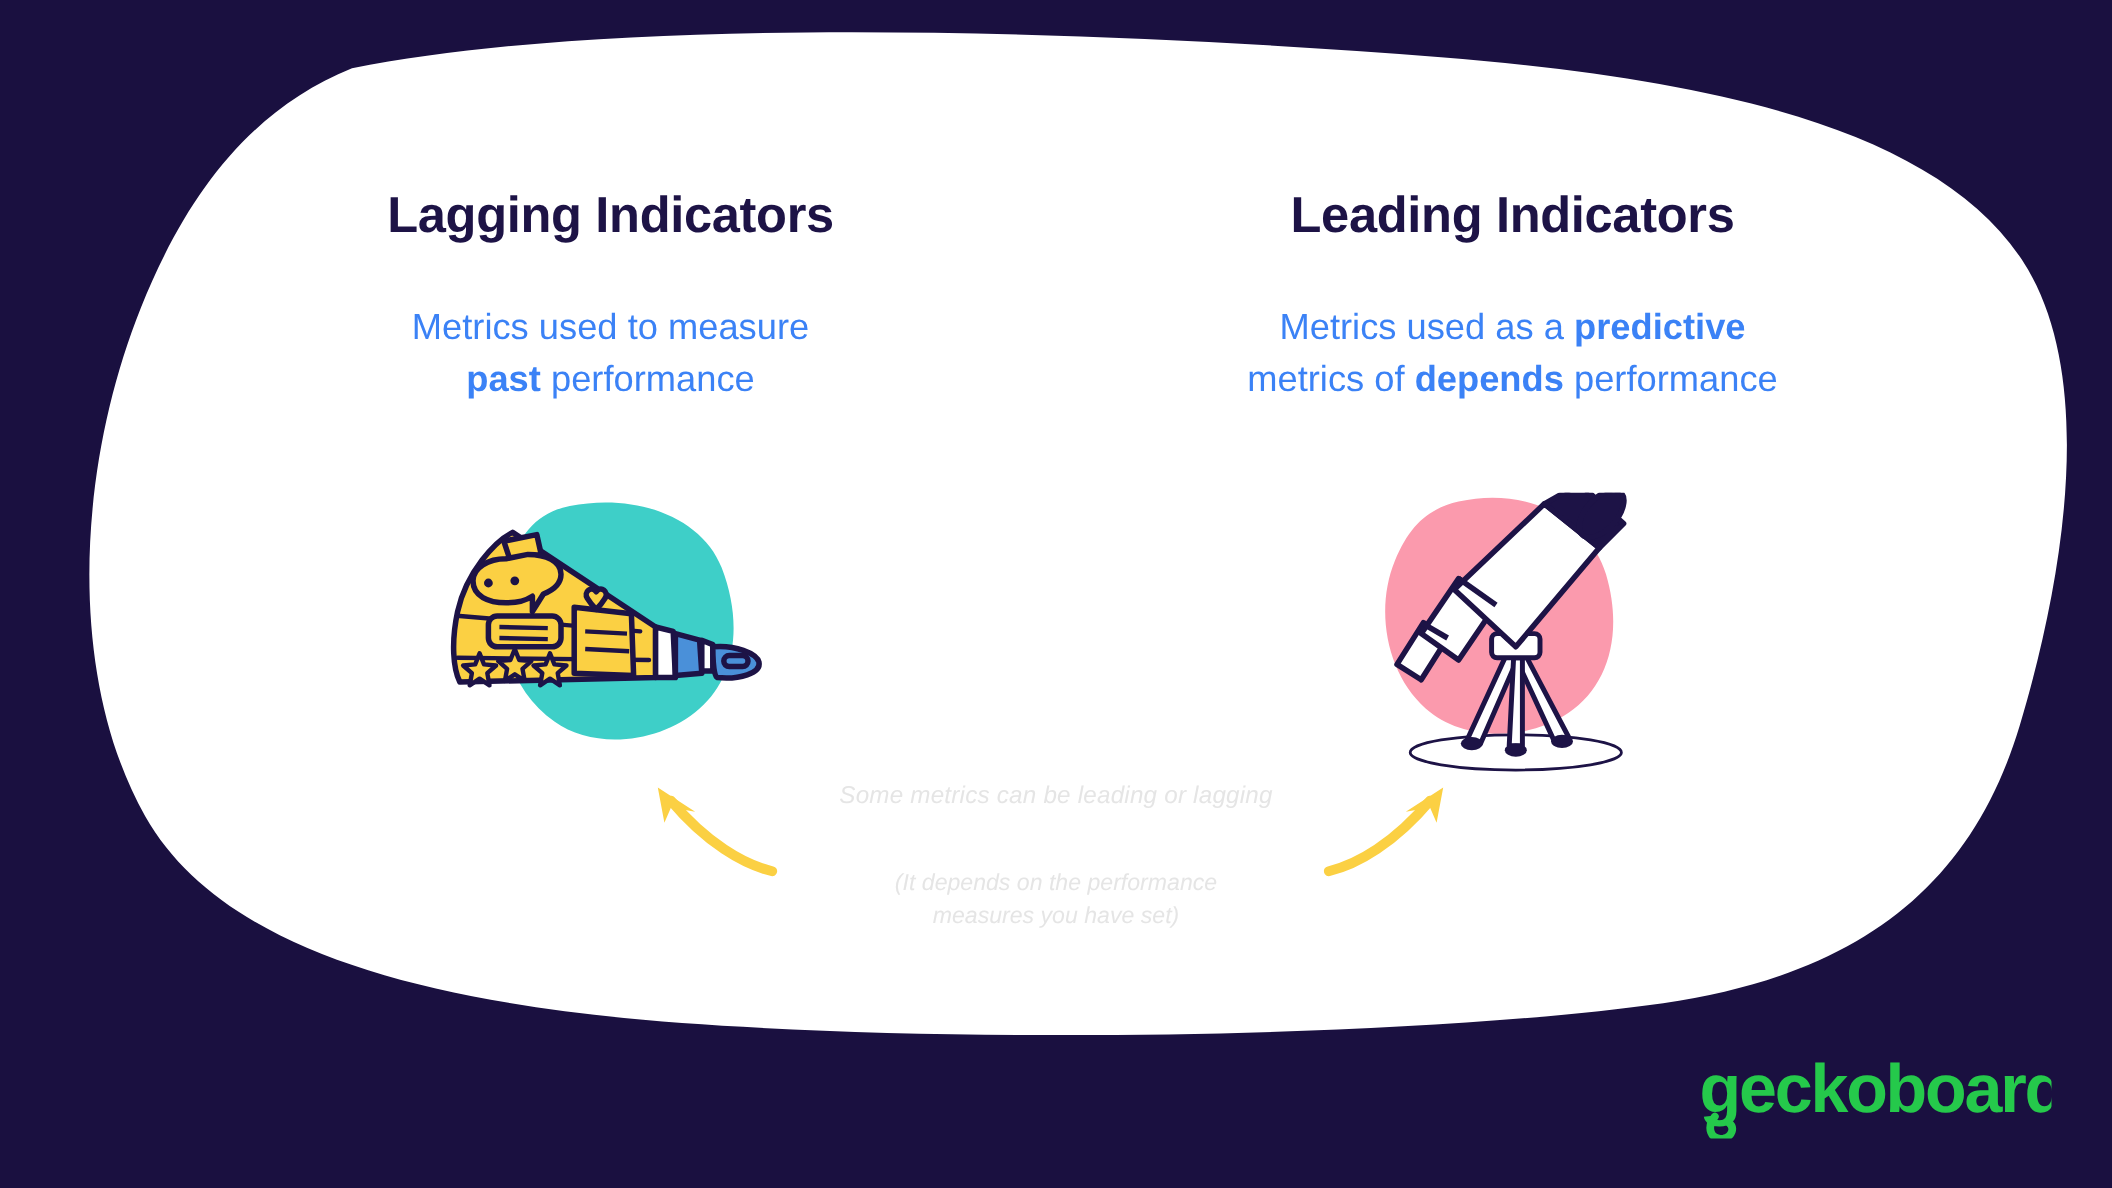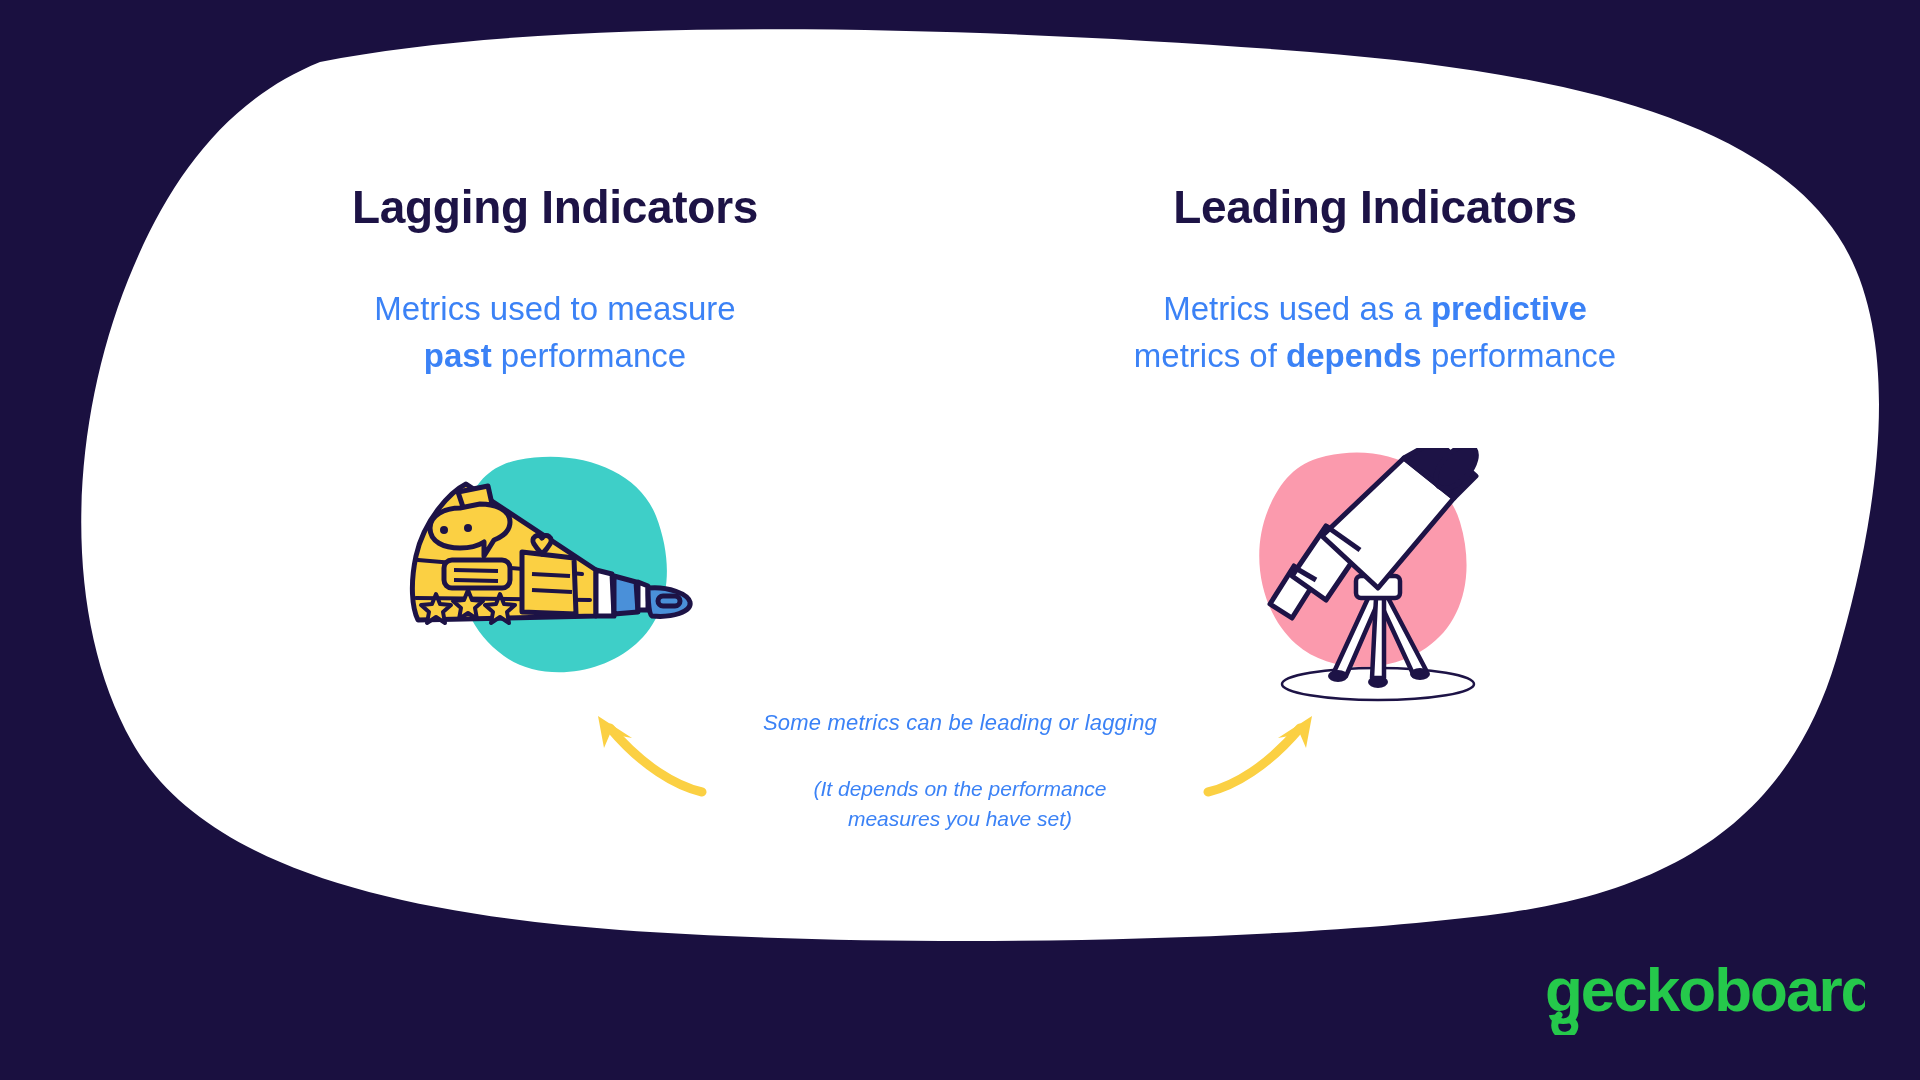--- a/index.html
+++ b/index.html
@@ -26,21 +26,21 @@
     height: 1080px;
   }
   .content {
     position: absolute;
     inset: 0;
   }
 
   
   .col {
     position: absolute;
-    top: 182px;
+    top: 170px;
     width: 640px;
     text-align: center;
   }
   .col-left  { left: 235px; }
   .col-right { left: 1055px; }
 
   .heading {
     font-family: "Liberation Sans", sans-serif;
     font-size: 46px;
     font-weight: bold;
@@ -66,30 +66,30 @@
   .illus-left  { left: 400px;  width: 320px; height: 270px; }
   .illus-right { left: 1230px; width: 290px; height: 260px; }
 
   
   .caption-block {
     position: absolute;
     left: 610px;
     top: 710px;
     width: 700px;
     text-align: center;
-    color: #3b82f6;
+    color: #e5e5e5;
     font-style: italic;
   }
   .caption-main {
     font-size: 22px;
     font-weight: 500;
     letter-spacing: 0.2px;
   }
   .caption-sub {
-    margin-top: 38px;
+    margin-top: 52px;
     font-size: 21px;
     line-height: 1.45;
     font-weight: 500;
   }
 
   
   .arrow {
     position: absolute;
     top: 700px;
   }

